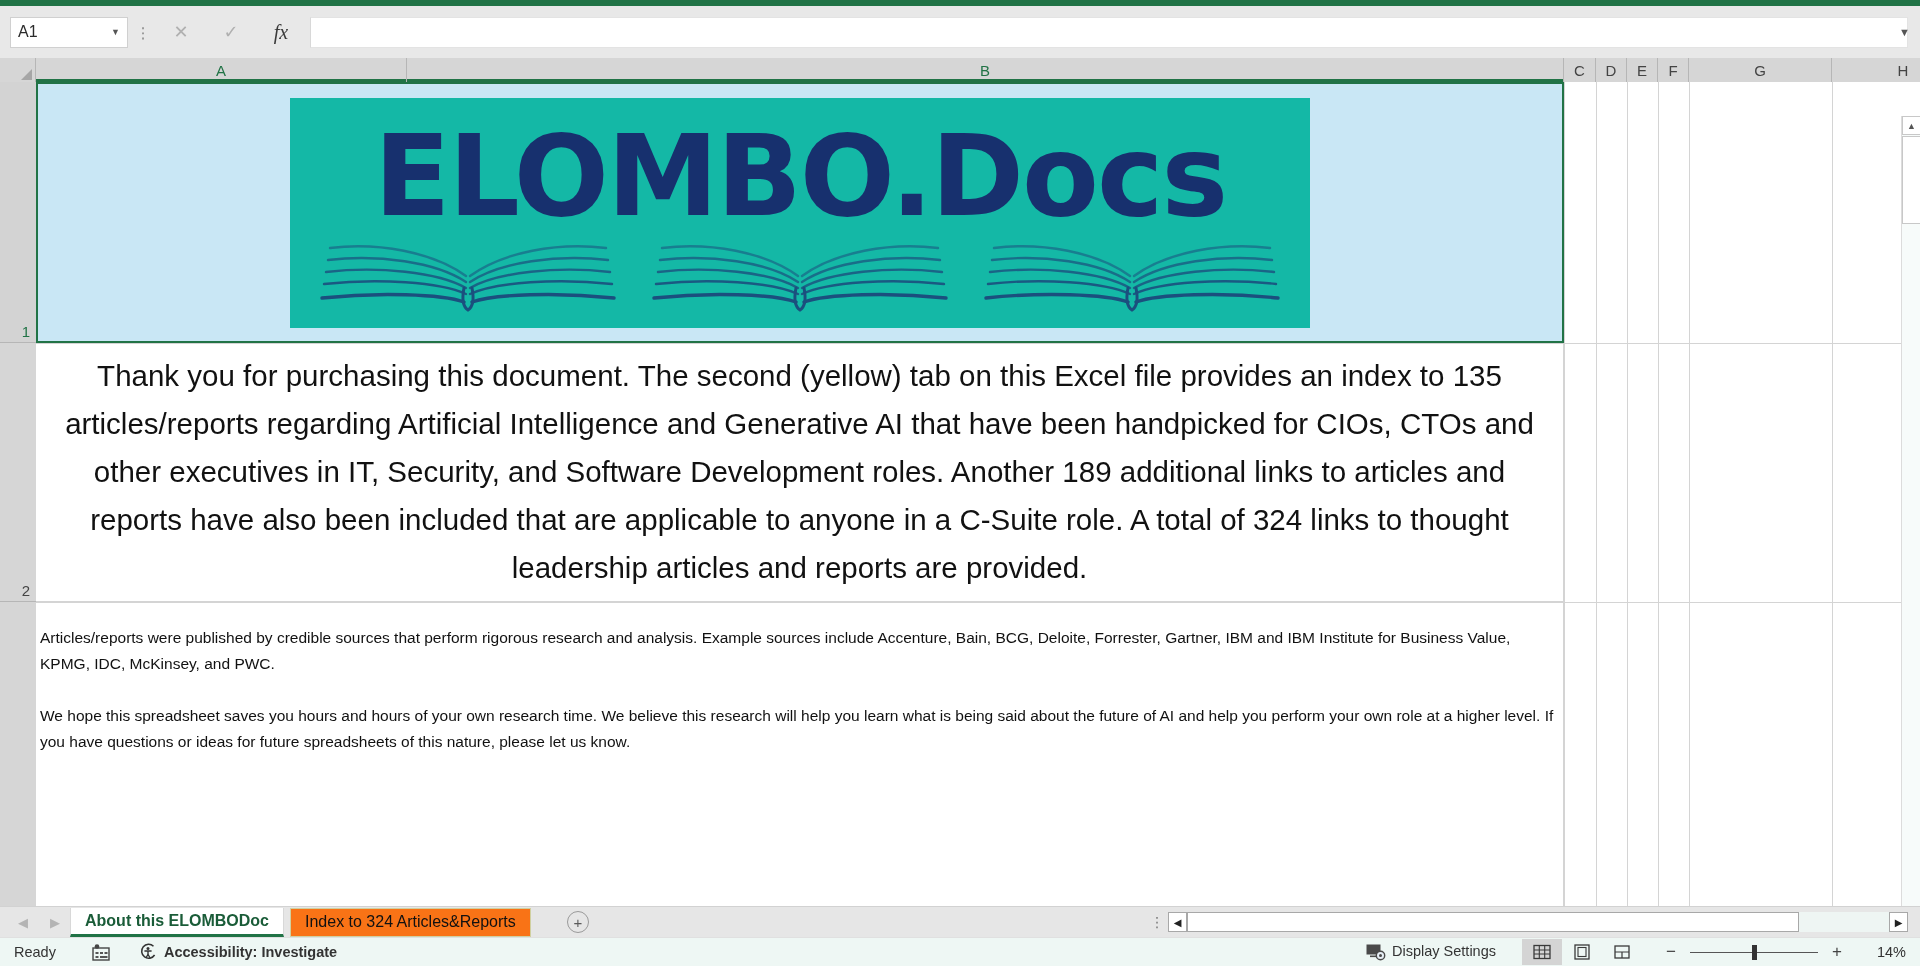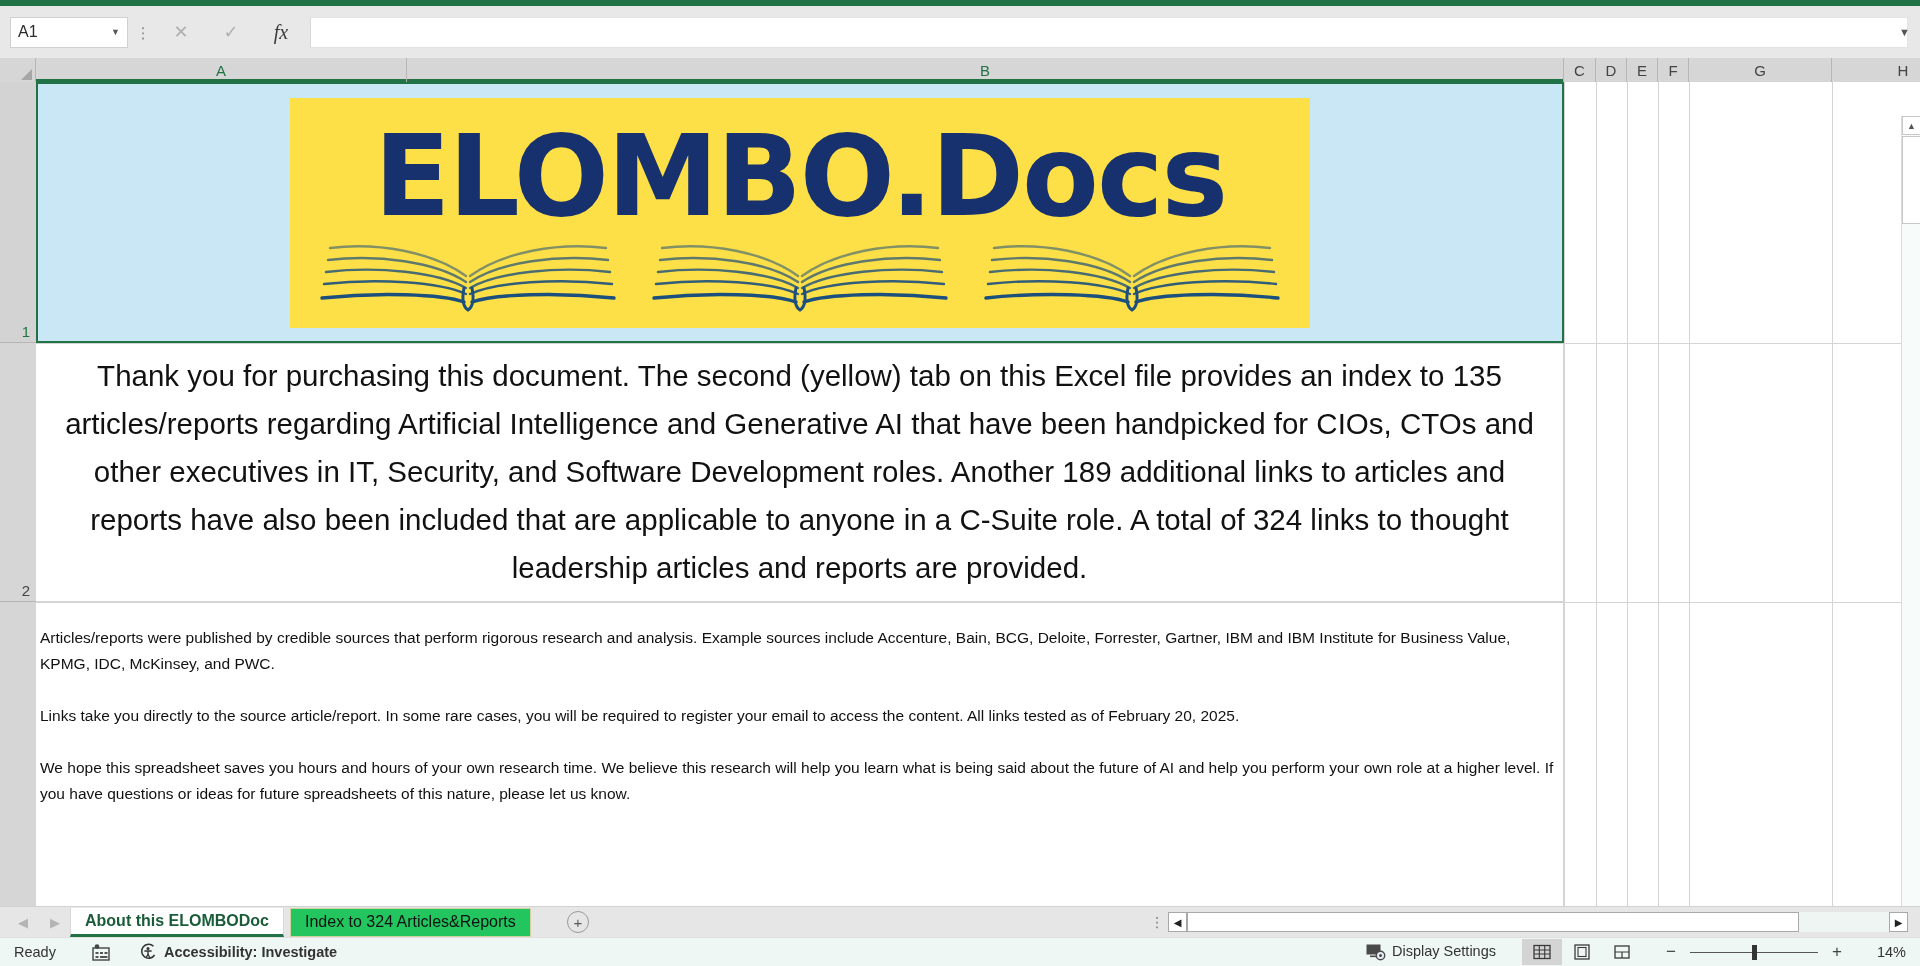--- a/index.html
+++ b/index.html
@@ -122,21 +122,21 @@
 
   .cell-A1B1 {
     position:absolute; top:0; left:0;
     width:1528px; height:261px;
     background:#c9e7f5;
     border:2px solid #217346;
     display:flex; align-items:center; justify-content:center;
   }
   .logo-box {
     width:1020px; height:230px;
-    background:#fde047;
+    background:#14b8a6;
     position:relative;
     display:flex; flex-direction:column; align-items:center; justify-content:center;
   }
   .logo-word {
     font-family:"DejaVu Sans", sans-serif;
     font-weight:bold;
     font-size:112px;
     letter-spacing:-2px;
     color:#17306e;
     line-height:1;
@@ -202,21 +202,21 @@
   .tab {
     height:29px; display:flex; align-items:center;
     padding:6px 14px; font-size:16px; margin-left:6px;
     border:1px solid transparent;
   }
   .tab.active {
     background:#ffffff; color:#1a5c38; font-weight:bold;
     border:1px solid #d8d8d8; border-bottom:3px solid #217346; border-top:none;
   }
   .tab.yellow {
-    background:#22c55e; color:#111; border:1px solid #d0d0a0;
+    background:#f97316; color:#111; border:1px solid #d0d0a0;
   }
   .add-sheet {
     width:22px; height:22px; border-radius:50%;
     border:1px solid #9a9a9a; color:#5a5a5a;
     display:flex; align-items:center; justify-content:center;
     font-size:15px; margin-left:36px; line-height:1;
   }
   .tabbar-dots {
     margin-left:auto; margin-right:0; color:#777; font-size:14px;
     width:22px; text-align:center;
@@ -391,21 +391,20 @@
           </div>
         </div>
       </div>
 
       <div class="cell-A2">
         <div class="big-text">Thank you for purchasing this document. The second (yellow) tab on this Excel file provides an index to 135 articles/reports regarding Artificial Intelligence and Generative AI that have been handpicked for CIOs, CTOs and other executives in IT, Security, and Software Development roles. Another 189 additional links to articles and reports have also been included  that are applicable to anyone in a C-Suite role. A total of 324 links to thought leadership articles and reports are provided.</div>
       </div>
 
       <div class="cell-A3">
         <div class="small-p">Articles/reports were published by credible sources that perform rigorous research and analysis. Example sources include Accenture, Bain, BCG, Deloite, Forrester, Gartner, IBM and IBM Institute for Business Value, KPMG, IDC, McKinsey, and PWC.</div>
-        <div class="small-p">Links take you directly to the source article/report. In some rare cases, you will be required to register your email to access the content. All links tested as of February 20, 2025.</div>
         <div class="small-p">We hope this spreadsheet saves you hours and hours of your own research time. We believe this research will help you learn what is being said about the future of AI and help you perform your own role at a higher level.  If you have questions or ideas for future spreadsheets of this nature, please let us know.</div>
       </div>
 
     </div>
 
     <div class="vscroll">
       <div class="vs-btn">▲</div>
       <div class="vs-thumb"></div>
     </div>
   </div>

